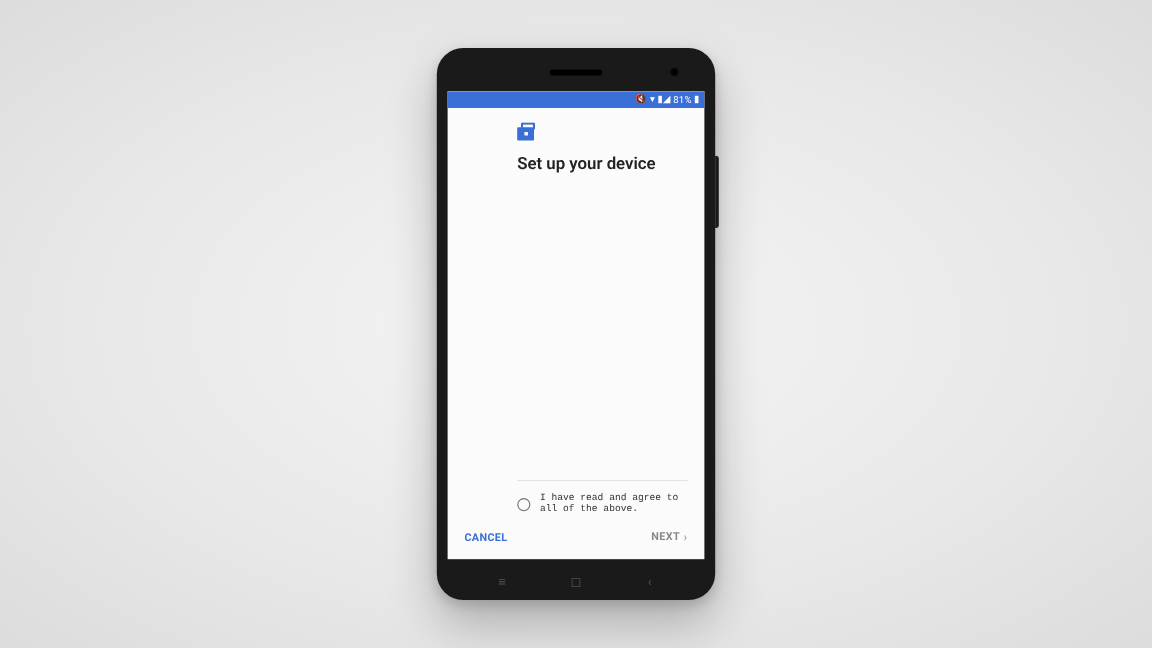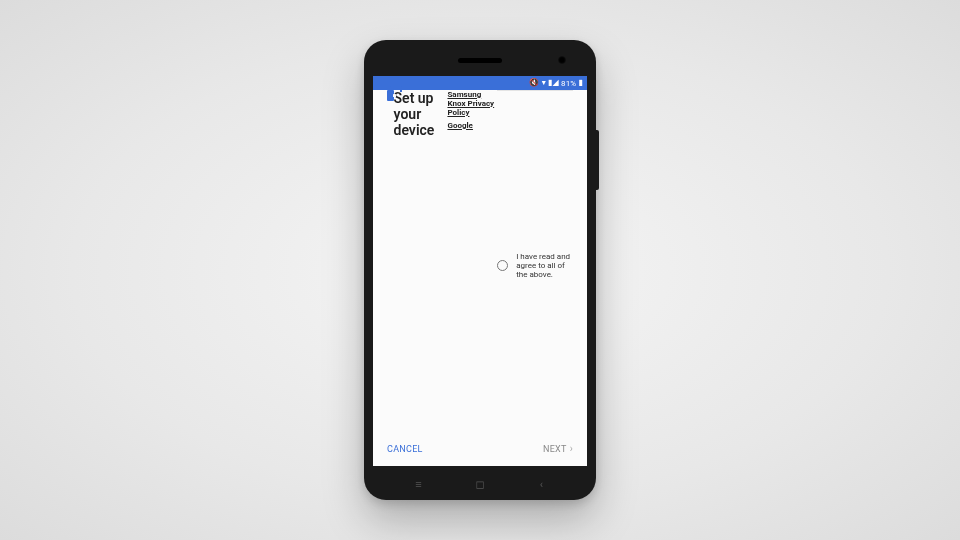--- a/index.html
+++ b/index.html
@@ -78,23 +78,24 @@
     display: flex;
     align-items: center;
     justify-content: flex-end;
     padding: 0 4px;
     gap: 2px;
     letter-spacing: 0.2px;
   }
   .statusbar .ico { font-size: 8px; line-height: 1; }
   .content {
     flex: 1;
-    padding: 0 14px 0 14px;
-    display: flex;
-    flex-direction: row;
+    padding: 16px 14px 0 14px;
+    display: flex;
+    flex-direction: column;
+    margin-left: 44px;
   }
   .briefcase {
     width: 14px;
     height: 11px;
     background: #3a6fd8;
     border-radius: 1px;
     position: relative;
     margin-bottom: 12px;
   }
   .briefcase::before {
@@ -143,20 +144,21 @@
     cursor: pointer;
     align-self: flex-start;
   }
   .spacer { flex: 1; }
   .agree-row {
     border-top: 1px solid #e4e4e4;
     padding: 10px 0 8px 0;
     display: flex;
     align-items: center;
     gap: 8px;
+    font-family: Liberation Mono, monospace;
   }
   .radio {
     width: 11px;
     height: 11px;
     border: 1.5px solid #777;
     border-radius: 50%;
     flex-shrink: 0;
     cursor: pointer;
   }
   .agree-row label {
@@ -165,25 +167,25 @@
     cursor: pointer;
   }
   .footer {
     display: flex;
     justify-content: space-between;
     align-items: center;
     padding: 6px 14px 12px 14px;
   }
   .btn {
     font-size: 9px;
-    font-weight: 400;
+    font-weight: 700;
     letter-spacing: 0.3px;
     cursor: pointer;
     display: flex;
-    align-items: flex-end;
+    align-items: flex-start;
     gap: 3px;
   }
   .btn.cancel { color: #3a6fd8; }
   .btn.next { color: #888; }
   .chev { font-size: 10px; color: #aaa; }
 </style>
 </head>
 <body>
 
 <div class="phone">
@@ -196,24 +198,20 @@
       <span class="ico">🔇</span>
       <span class="ico">▾</span>
       <span class="ico">▮◢</span>
       <span>81%</span>
       <span class="ico">▮</span>
     </div>
 
     <div class="content">
       <div class="briefcase"></div>
       <h1>Set up your device</h1>
-      <div class="links">
-        <a>Samsung Knox Privacy Policy</a>
-        <a>Google</a>
-      </div>
       <div class="spacer"></div>
       <div class="agree-row">
         <span class="radio"></span>
         <label>I have read and agree to all of the above.</label>
       </div>
     </div>
 
     <div class="footer">
       <div class="btn cancel">
         <span>CANCEL</span>

